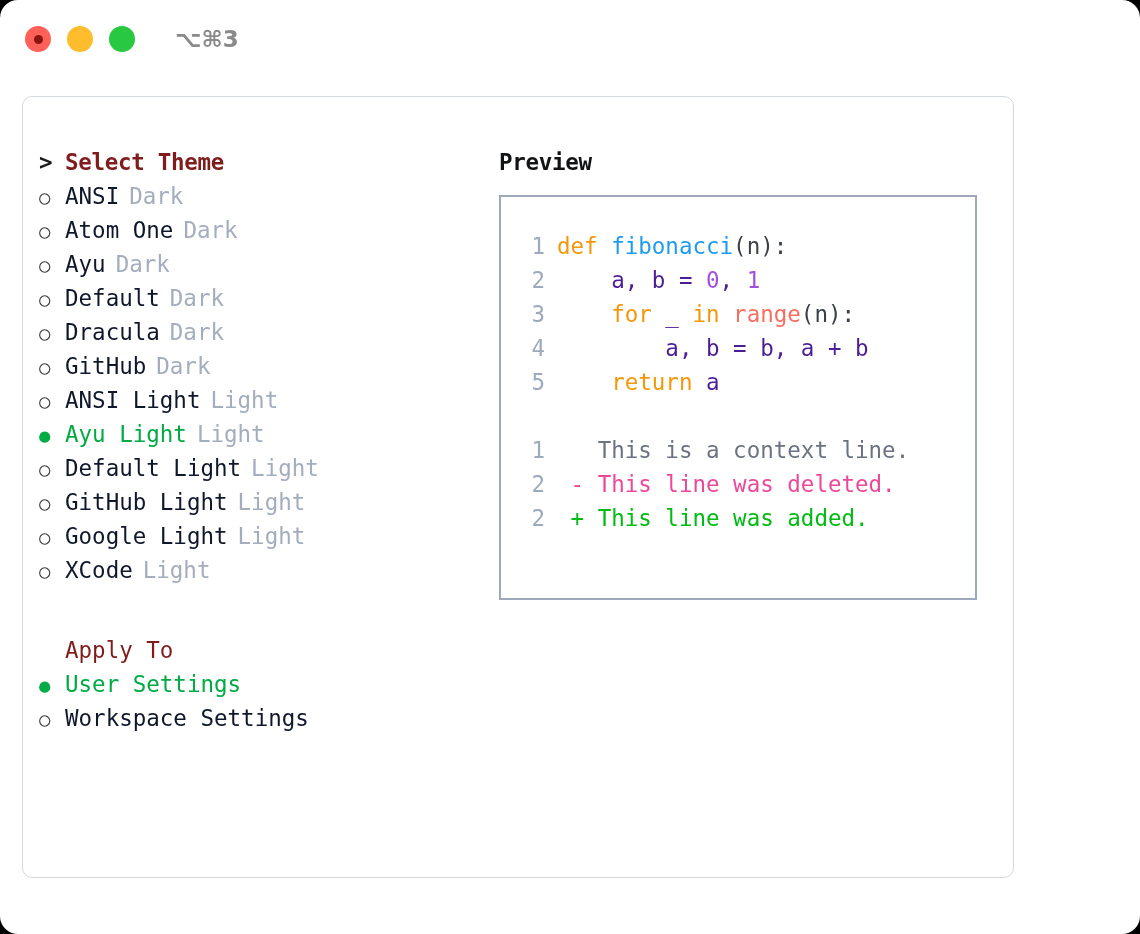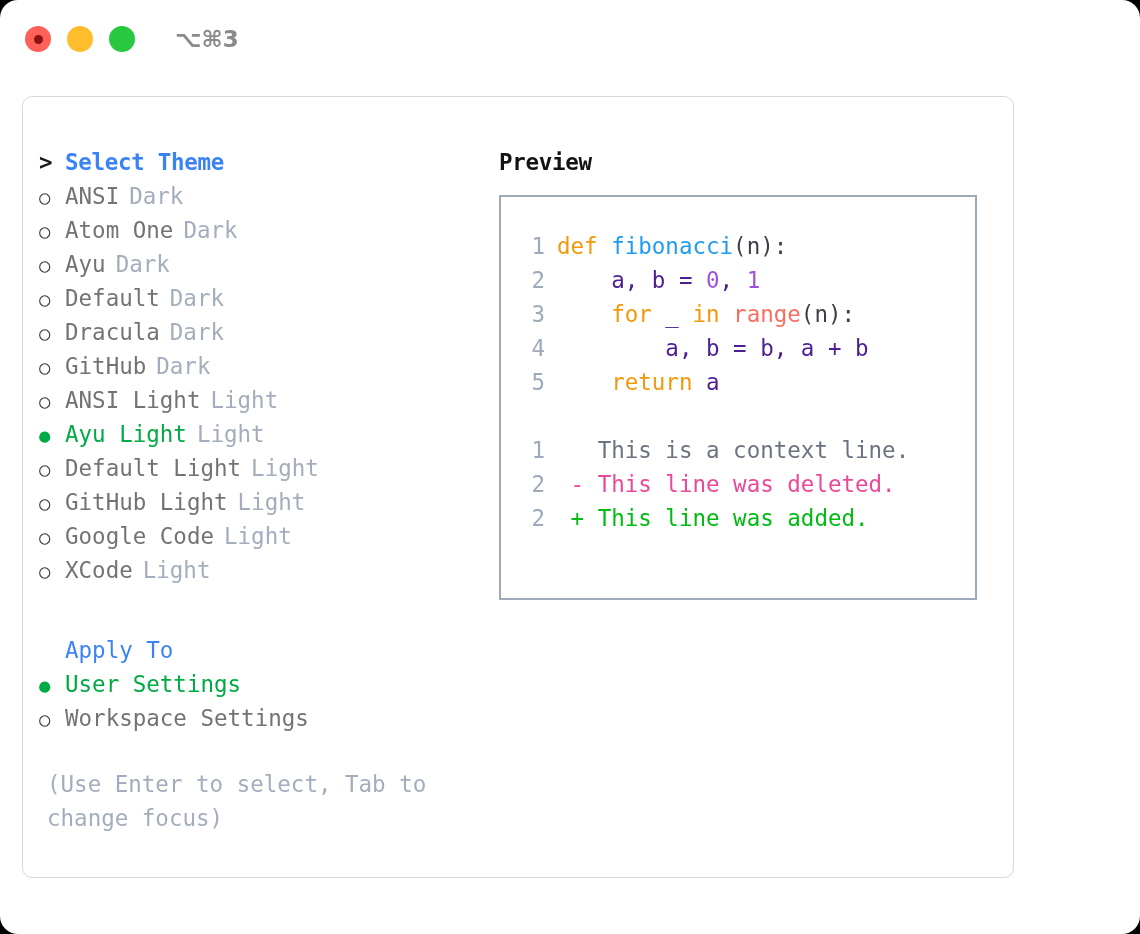--- a/index.html
+++ b/index.html
@@ -109,38 +109,38 @@
     line-height: 1;
     color: #3b3f46;
   }
   .marker.caret {
     font-size: 22.5px;
     font-weight: bold;
     color: #1a1a1a;
   }
   .marker.sel { color: #00aa44; font-size: 19px; }
 
-  .label { color: #737373; }
+  .label { color: #0f172a; }
   .label.bold { font-weight: bold; color: #111315; letter-spacing: -0.3px; }
   .label.sel  { color: #00aa44; }
   .tag {
     color: #a3adbd;
     margin-left: 10px;
   }
 
   .gap-lg { height: 46px; }
   .gap-md { height: 28px; }
 
   .section-head {
     display: flex;
     align-items: baseline;
     height: 34px;
     font-size: 22.5px;
   }
-  .section-head .label { color: #3b82f6; }
+  .section-head .label { color: #7f1d1d; }
 
   .hint {
     color: #a3adbd;
     font-size: 22.5px;
     line-height: 34px;
     width: 400px;
     padding-left: 8px;
     box-sizing: border-box;
   }
 
@@ -265,21 +265,21 @@
               <span class="label">Default Light</span>
               <span class="tag">Light</span>
             </div>
             <div class="row">
               <span class="marker">○</span>
               <span class="label">GitHub Light</span>
               <span class="tag">Light</span>
             </div>
             <div class="row">
               <span class="marker">○</span>
-              <span class="label">Google Code</span>
+              <span class="label">Google Light</span>
               <span class="tag">Light</span>
             </div>
             <div class="row">
               <span class="marker">○</span>
               <span class="label">XCode</span>
               <span class="tag">Light</span>
             </div>
           </div>
 
         <div class="gap-lg"></div>
@@ -295,21 +295,20 @@
               <span class="label sel">User Settings</span>
             </div>
             <div class="row">
               <span class="marker">○</span>
               <span class="label">Workspace Settings</span>
             </div>
           </div>
 
         <div class="gap-md"></div>
 
-        <div class="hint">(Use Enter to select, Tab to change focus)</div>
       </div>
 
       <div class="col-right">
         <div class="preview-title">Preview</div>
 
         <div class="code-box">
           <div id="code-lines">
               <div class="code-line"><span class="lineno">1</span><span class="tok-kw">def </span><span class="tok-fn">fibonacci</span><span class="tok-punct">(n):</span></div>
               <div class="code-line"><span class="lineno">2</span><span class="tok-txt">    a, b = </span><span class="tok-num">0</span><span class="tok-txt">, </span><span class="tok-num">1</span></div>
               <div class="code-line"><span class="lineno">3</span><span class="tok-txt">    </span><span class="tok-kw">for</span><span class="tok-txt"> _ </span><span class="tok-kw">in</span><span class="tok-txt"> </span><span class="tok-call">range</span><span class="tok-punct">(n):</span></div>

